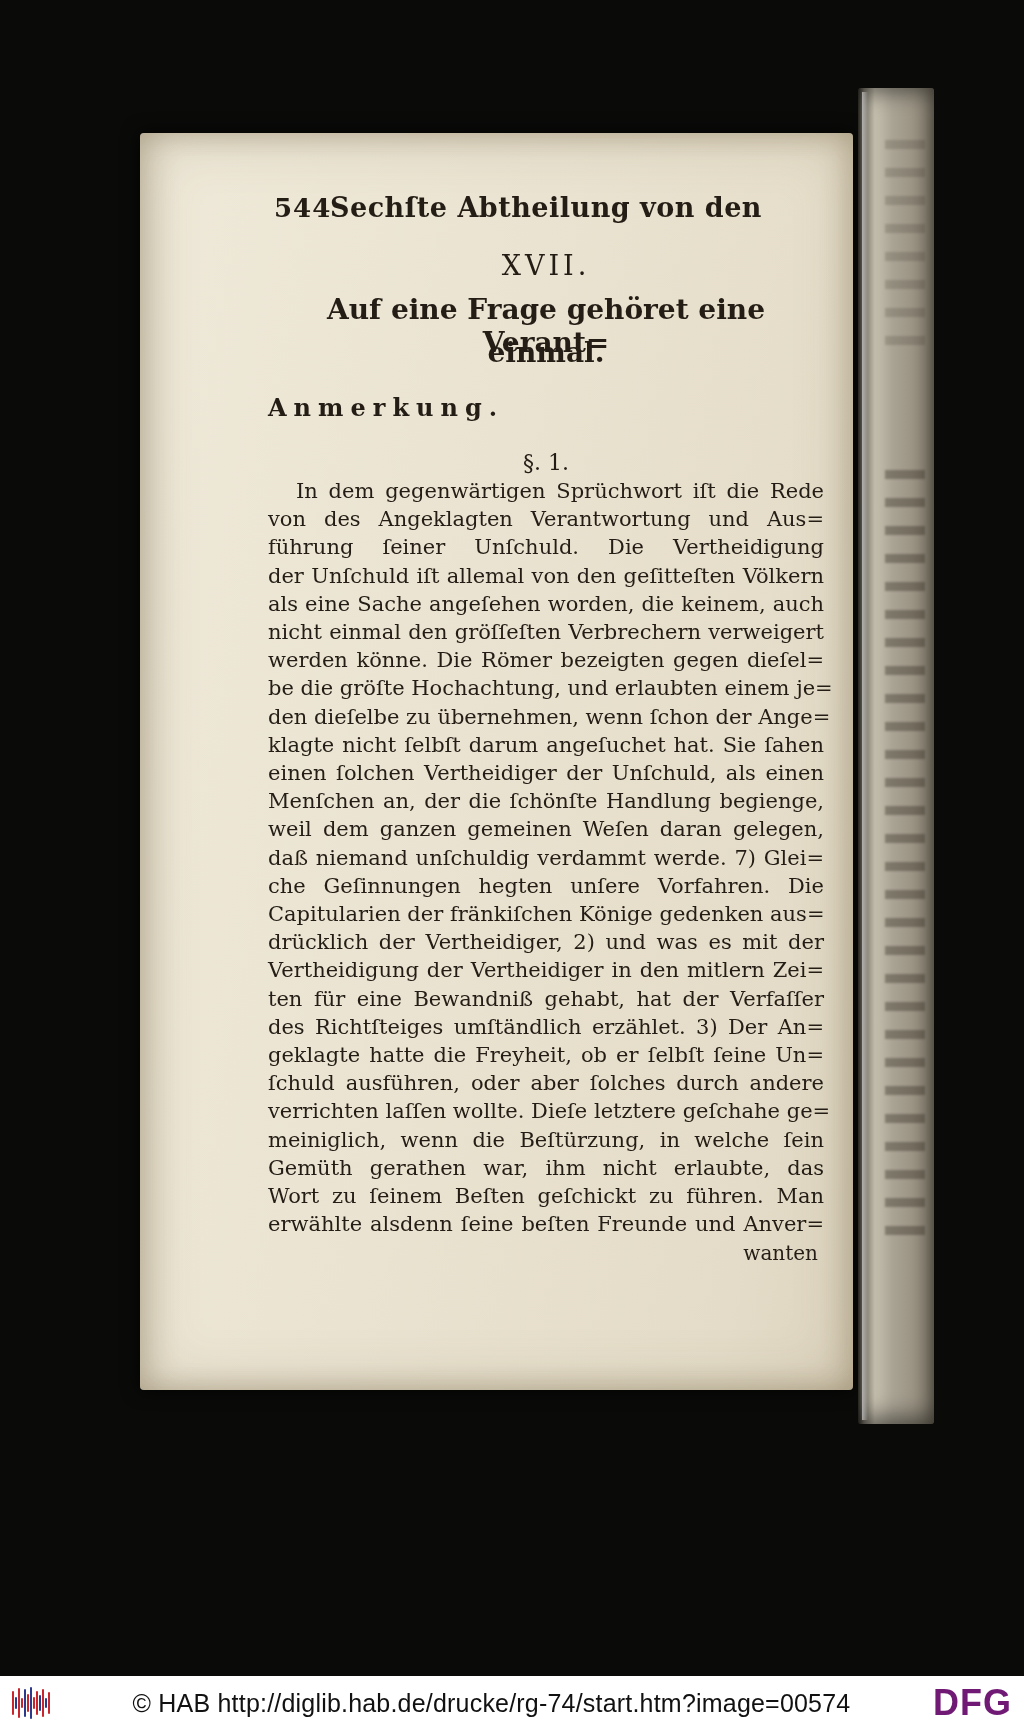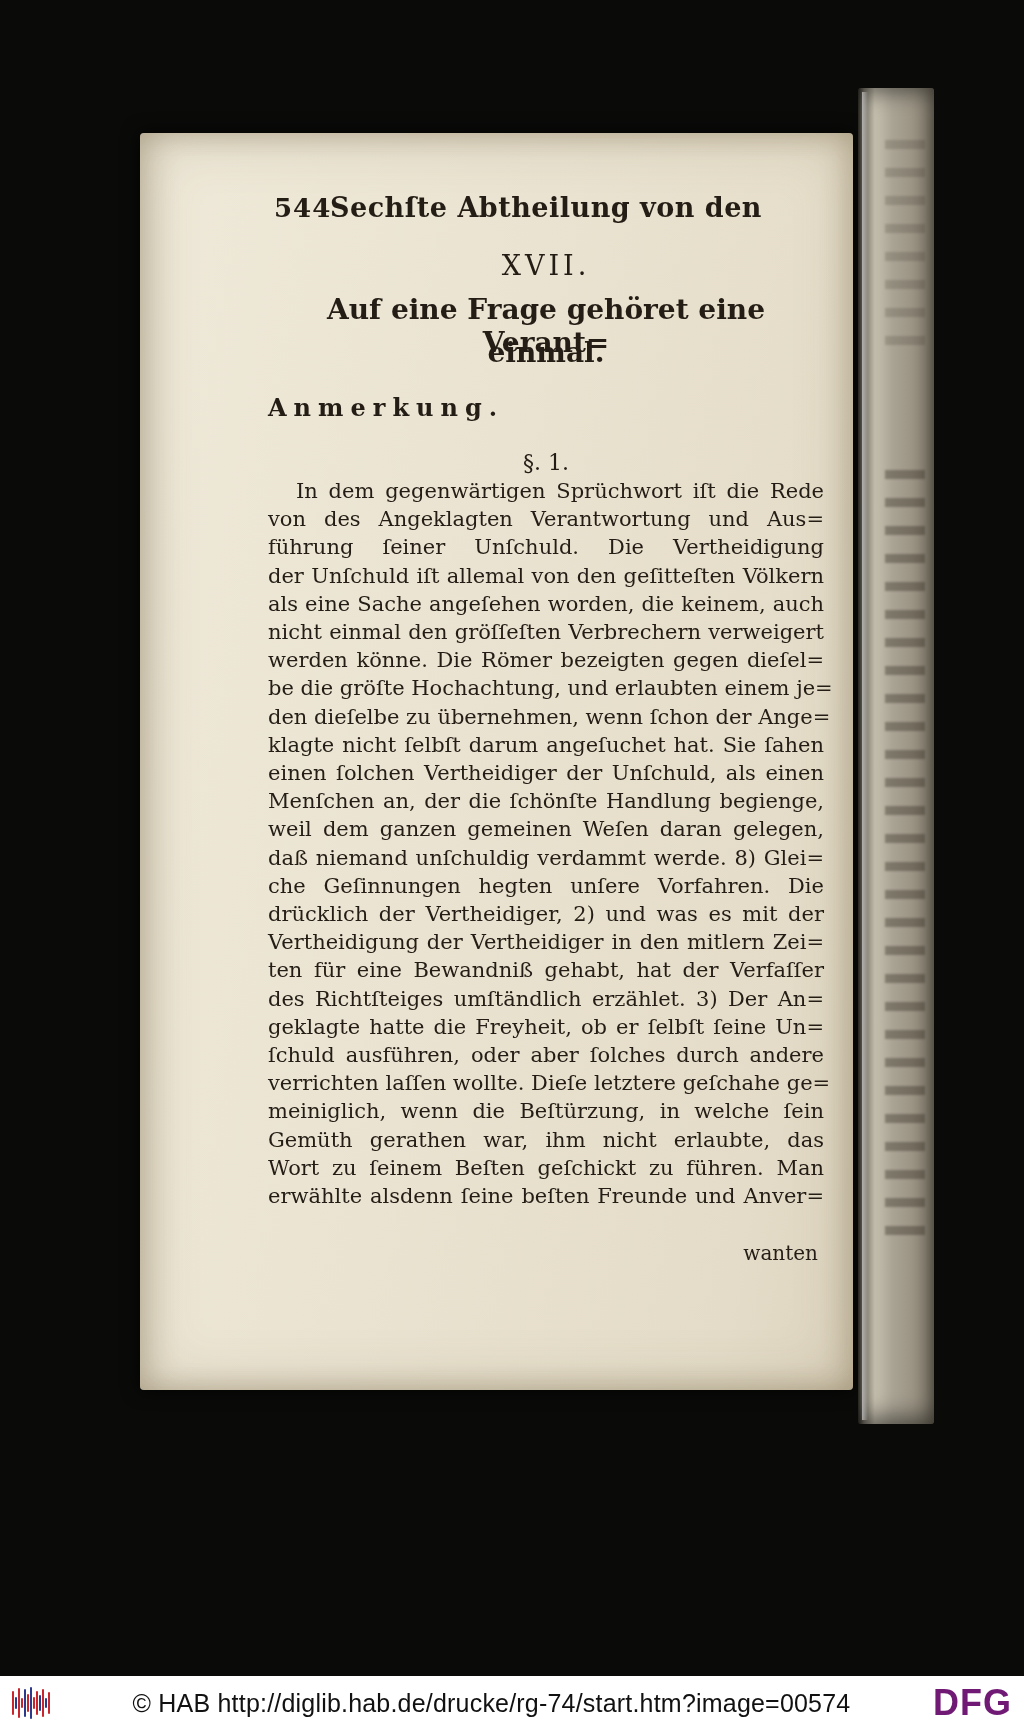--- a/index.html
+++ b/index.html
@@ -101,22 +101,23 @@
           <div class="body-line">der Unſchuld iſt allemal von den geſitteſten Völkern</div>
           <div class="body-line">als eine Sache angeſehen worden, die keinem, auch</div>
           <div class="body-line">nicht einmal den gröſſeſten Verbrechern verweigert</div>
           <div class="body-line">werden könne. Die Römer bezeigten gegen dieſel=</div>
           <div class="body-line">be die gröſte Hochachtung, und erlaubten einem je=</div>
           <div class="body-line">den dieſelbe zu übernehmen, wenn ſchon der Ange=</div>
           <div class="body-line">klagte nicht ſelbſt darum angeſuchet hat. Sie ſahen</div>
           <div class="body-line">einen ſolchen Vertheidiger der Unſchuld, als einen</div>
           <div class="body-line">Menſchen an, der die ſchönſte Handlung begienge,</div>
           <div class="body-line">weil dem ganzen gemeinen Weſen daran gelegen,</div>
-          <div class="body-line">daß niemand unſchuldig verdammt werde. 8) Glei=</div>
+          <div class="body-line">daß niemand unſchuldig verdammt werde. 7) Glei=</div>
           <div class="body-line">che Geſinnungen hegten unſere Vorfahren. Die</div>
+          <div class="body-line">Capitularien der fränkiſchen Könige gedenken aus=</div>
           <div class="body-line">drücklich der Vertheidiger, 2) und was es mit der</div>
           <div class="body-line">Vertheidigung der Vertheidiger in den mitlern Zei=</div>
           <div class="body-line">ten für eine Bewandniß gehabt, hat der Verfaſſer</div>
           <div class="body-line">des Richtſteiges umſtändlich erzählet. 3) Der An=</div>
           <div class="body-line">geklagte hatte die Freyheit, ob er ſelbſt ſeine Un=</div>
           <div class="body-line">ſchuld ausführen, oder aber ſolches durch andere</div>
           <div class="body-line">verrichten laſſen wollte. Dieſe letztere geſchahe ge=</div>
           <div class="body-line">meiniglich, wenn die Beſtürzung, in welche ſein</div>
           <div class="body-line">Gemüth gerathen war, ihm nicht erlaubte, das</div>
           <div class="body-line">Wort zu ſeinem Beſten geſchickt zu führen. Man</div>

